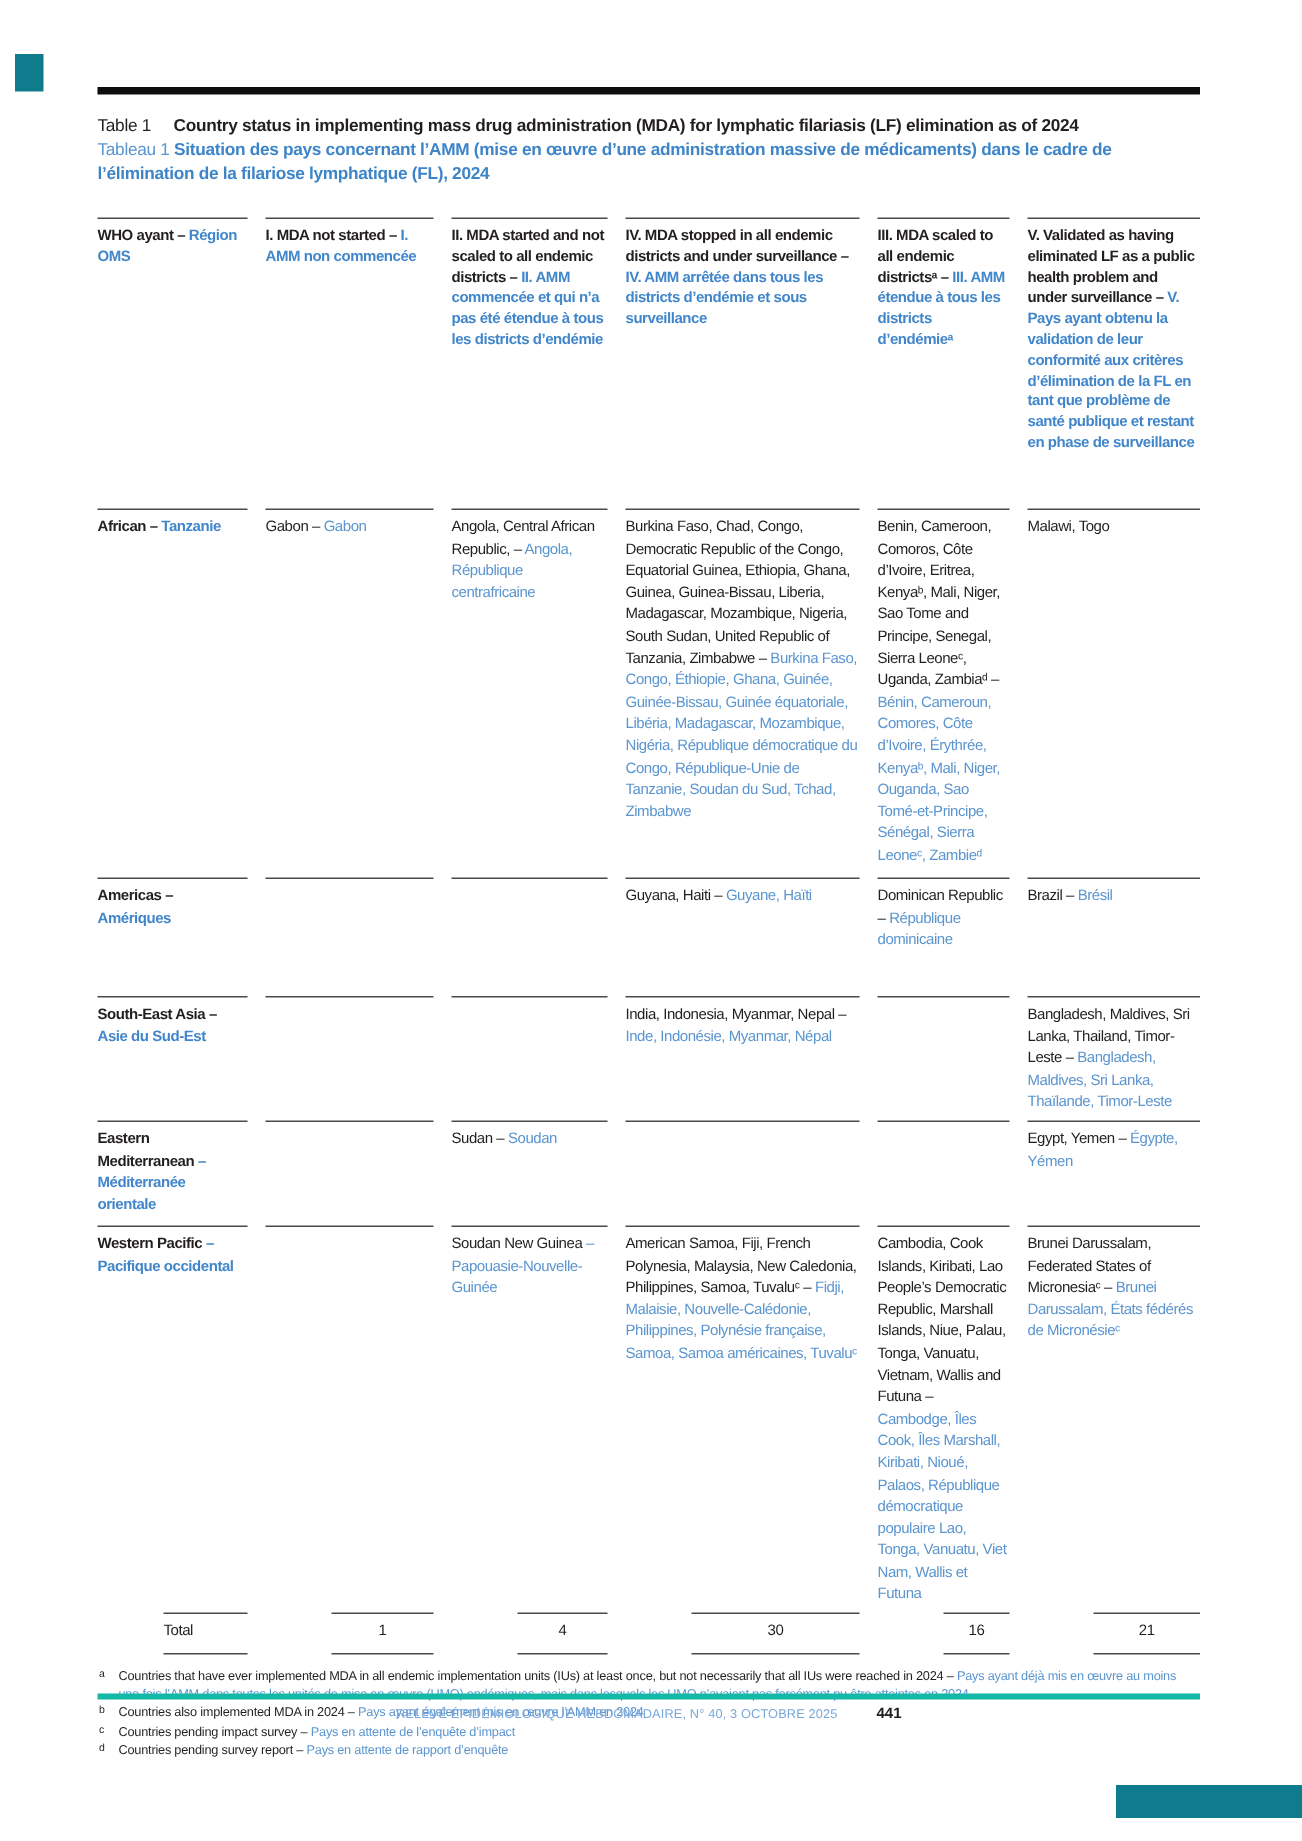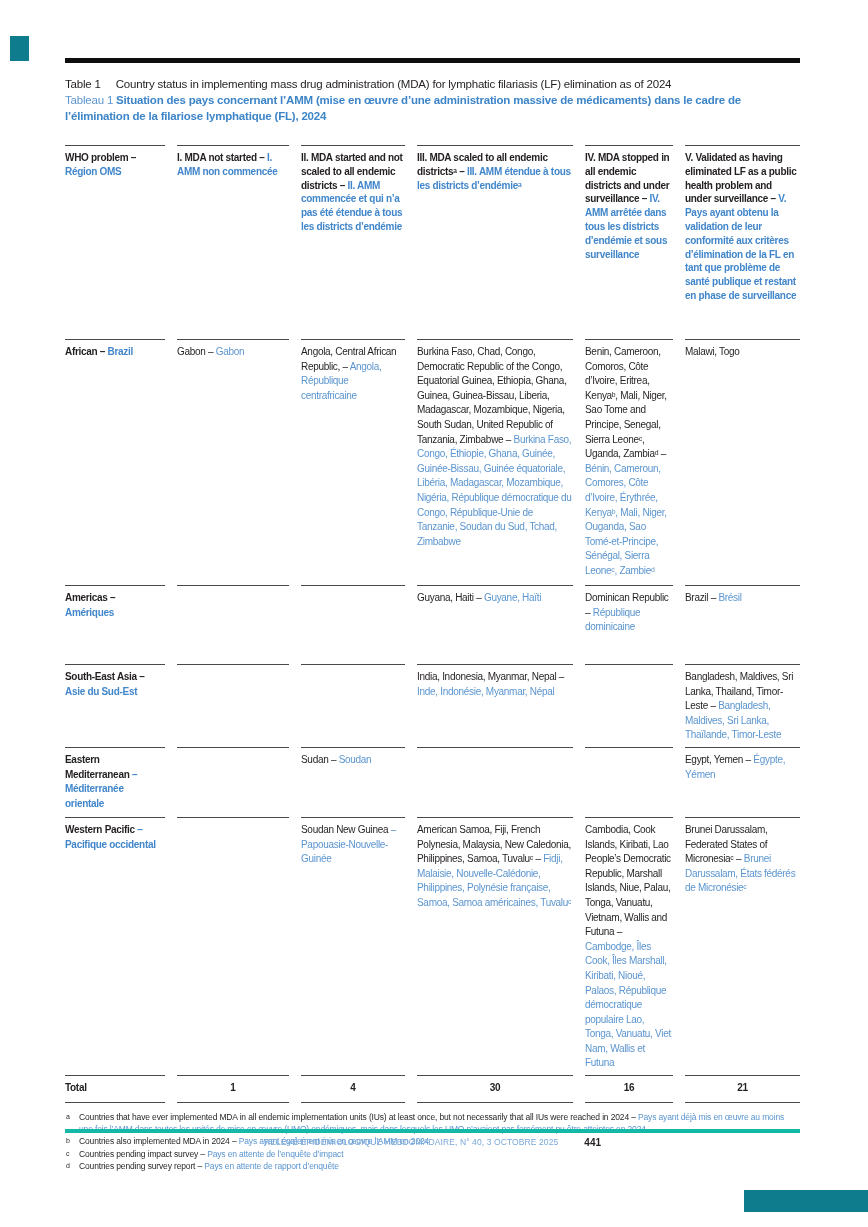--- a/index.html
+++ b/index.html
@@ -11,39 +11,39 @@
     color:#231f20;
   }
   .tab-top { position:absolute; left:10px; top:36px; width:19px; height:25px; background:#0e7c8d; }
   .tab-bottom { position:absolute; left:744px; top:1190px; width:124px; height:22px; background:#0e7c8d; }
 
   .content { position:absolute; left:65px; top:0; width:735px; }
   .topbar { margin-top:58px; height:5px; background:#0d0d0d; }
 
   .titleblock { margin-top:13px; font-size:11.5px; line-height:16px; letter-spacing:-0.2px; }
   .t-label { font-weight:400; color:#231f20; }
-  .t-en { font-weight:400; color:#231f20;padding-left:12px; }
+  .t-en { font-weight:700; color:#231f20;padding-left:12px; }
   .t-label-fr { font-weight:400; color:#5b95cf; }
   .t-fr { font-weight:700; color:#3d85c8;margin-top:44px; }
 
   .tbl { margin-top:21px; font-size:10px; line-height:14.6px; letter-spacing:-0.3px; }
   .grid { display:grid; grid-template-columns:100px 112px 104px 156px 88px 115px; column-gap:12px; }
   .cell { border-top:1.2px solid #4a4a4a; padding:5px 0 4px; }
   .fr { color:#5b95cf; }
   .bold { font-weight:700; }
   .region .fr, .hdr .fr { color:#4186ca; }
   .hdr .cell { font-weight:700; line-height:13.8px; }
   .r-hdr { min-height:194px; }
   .r-afr { min-height:246px; }
   .r-ame { min-height:79px; }
   .r-emr { min-height:70px; }
   .r-sea { min-height:80px; }
   .r-wpr { min-height:203px; }
   .r-tot { min-height:28px; }
-  .r-tot .cell { border-bottom:1.2px solid #4a4a4a; font-weight:700; }
+  .r-tot .cell { border-bottom:1.2px solid #4a4a4a; font-weight:400;margin-left:44px; }
   .num { text-align:center; }
 
   .footnotes { margin-top:9px; font-size:8.5px; line-height:11.6px; letter-spacing:-0.15px; }
   .fn { position:relative; padding-left:14px; margin-bottom:1px; }
   .fn-marker { position:absolute; left:1px; top:-1px; font-size:7px; }
   .fn .fr { color:#5b95cf; }
 
   .footer { position:absolute; left:65px; top:1129px; width:735px;
     border-top:4px solid #14b8a6; padding-top:4px;
     display:flex; justify-content:center; align-items:flex-start; }
@@ -64,30 +64,30 @@
       <span class="t-label">Table 1</span>
       <span class="t-en">Country status in implementing mass drug administration (MDA) for lymphatic filariasis (LF) elimination as of 2024</span>
       <br>
       <span class="t-label-fr">Tableau 1</span>
       <span class="t-fr">Situation des pays concernant l’AMM (mise en œuvre d’une administration massive de médicaments) dans le cadre de l’élimination de la filariose lymphatique (FL), 2024</span>
     </div>
 
     <div class="tbl">
 
       <div class="grid hdr r-hdr">
-        <div class="cell"><span class="en">WHO problem –</span> <span class="fr">Région OMS</span></div>
+        <div class="cell"><span class="en">WHO ayant –</span> <span class="fr">Région OMS</span></div>
         <div class="cell"><span class="en">I. MDA not started –</span> <span class="fr">I. AMM non commencée</span></div>
         <div class="cell"><span class="en">II. MDA started and not scaled to all endemic districts –</span> <span class="fr">II. AMM commencée et qui n’a pas été étendue à tous les districts d’endémie</span></div>
+        <div class="cell"><span class="en">IV. MDA stopped in all endemic districts and under surveillance –</span> <span class="fr">IV. AMM arrêtée dans tous les districts d’endémie et sous surveillance</span></div>
         <div class="cell"><span class="en">III. MDA scaled to all endemic districtsᵃ –</span> <span class="fr">III. AMM étendue à tous les districts d’endémieᵃ</span></div>
-        <div class="cell"><span class="en">IV. MDA stopped in all endemic districts and under surveillance –</span> <span class="fr">IV. AMM arrêtée dans tous les districts d’endémie et sous surveillance</span></div>
         <div class="cell"><span class="en">V. Validated as having eliminated LF as a public health problem and under surveillance –</span> <span class="fr">V. Pays ayant obtenu la validation de leur conformité aux critères d’élimination de la FL en tant que problème de santé publique et restant en phase de surveillance</span></div>
       </div>
 
       <div class="grid r-afr">
-        <div class="cell region"><span class="en bold">African –</span> <span class="fr bold">Brazil</span></div>
+        <div class="cell region"><span class="en bold">African –</span> <span class="fr bold">Tanzanie</span></div>
         <div class="cell"><span class="en">Gabon –</span> <span class="fr">Gabon</span></div>
         <div class="cell"><span class="en">Angola, Central African Republic, –</span> <span class="fr">Angola, République centrafricaine</span></div>
         <div class="cell"><span class="en">Burkina Faso, Chad, Congo, Democratic Republic of the Congo, Equatorial Guinea, Ethiopia, Ghana, Guinea, Guinea-Bissau, Liberia, Madagascar, Mozambique, Nigeria, South Sudan, United Republic of Tanzania, Zimbabwe –</span> <span class="fr">Burkina Faso, Congo, Éthiopie, Ghana, Guinée, Guinée-Bissau, Guinée équatoriale, Libéria, Madagascar, Mozambique, Nigéria, République démocratique du Congo, République-Unie de Tanzanie, Soudan du Sud, Tchad, Zimbabwe</span></div>
         <div class="cell"><span class="en">Benin, Cameroon, Comoros, Côte d’Ivoire, Eritrea, Kenyaᵇ, Mali, Niger, Sao Tome and Principe, Senegal, Sierra Leoneᶜ, Uganda, Zambiaᵈ –</span> <span class="fr">Bénin, Cameroun, Comores, Côte d’Ivoire, Érythrée, Kenyaᵇ, Mali, Niger, Ouganda, Sao Tomé-et-Principe, Sénégal, Sierra Leoneᶜ, Zambieᵈ</span></div>
         <div class="cell"><span class="en">Malawi, Togo</span> <span class="fr"></span></div>
       </div>
 
       <div class="grid r-ame">
         <div class="cell region"><span class="en bold">Americas –</span> <span class="fr bold">Amériques</span></div>
         <div class="cell"><span class="en"></span> <span class="fr"></span></div>

